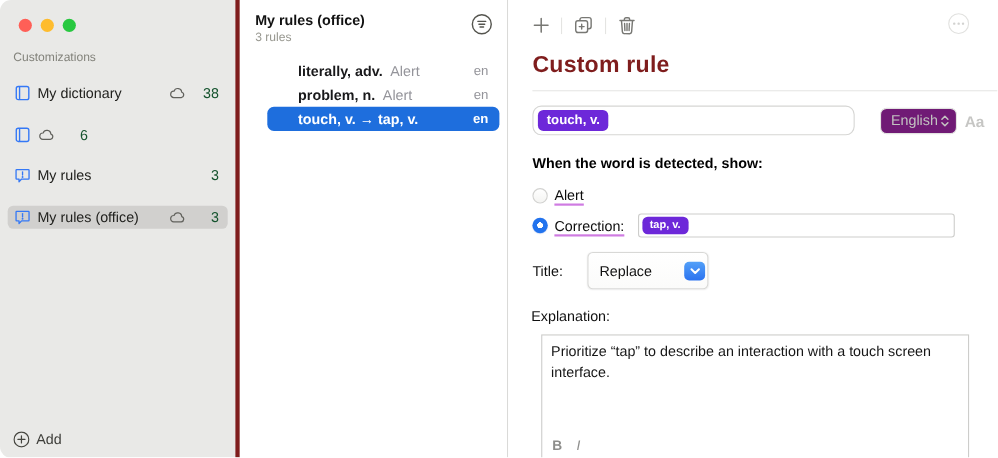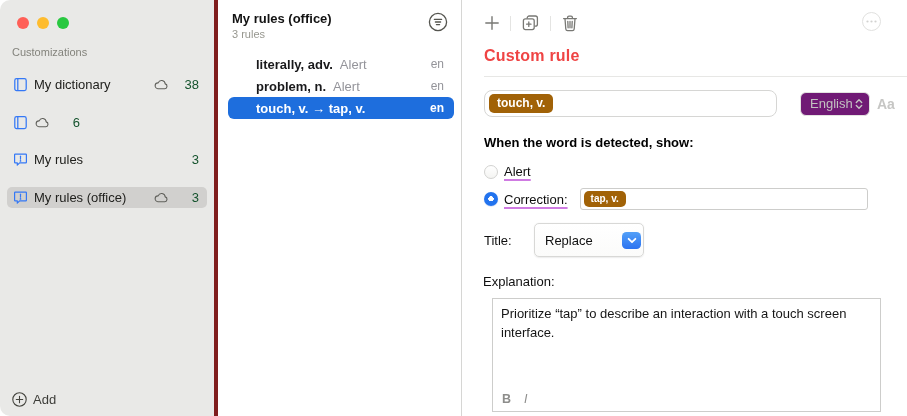--- a/index.html
+++ b/index.html
@@ -19,41 +19,41 @@
   .side-cloud { width:16px; margin-right:10px; display:flex; align-items:center; justify-content:center; flex-shrink:0; }
   .side-count { width:20px; text-align:right; color:#14532d; flex-shrink:0; }
   .add-row { position:absolute; left:12px; bottom:9px; display:flex; align-items:center; gap:6px; font-size:13px; color:#3d3d39; background:none; border:none; cursor:default; font-family:inherit; }
 
   
   .listcol { width:244px; flex-shrink:0; background:#fff; border-right:1px solid #d6d6d4; position:relative; }
   .list-header { padding:11px 12px 0 14px; }
   .list-title { font-size:13px; font-weight:700; color:#121212; }
   .list-sub { font-size:11px; color:#97978f; margin-top:2px; }
   .filter-btn { position:absolute; top:12px; right:13px; background:none; border:none; padding:0; cursor:default; }
-  .rows { margin-top:13px; padding:0 7px 0 10px; }
+  .rows { margin-top:13px; padding:0 7px 0 25px; }
   .rule-row { display:flex; align-items:center; height:22px; border-radius:6px; padding:0 10px 0 28px; font-size:13px; }
   .rule-word { font-weight:600; color:#19191b; white-space:pre; }
   .rule-detail { color:#94949a; margin-left:7px; }
   .rule-lang { margin-left:auto; color:#94949a; font-size:12px; }
   .rule-row.selected { background:#1e6edd; }
   .rule-row.selected .rule-word, .rule-row.selected .rule-lang { color:#fff; }
   .rule-row.selected .rule-lang { font-weight:600; }
 
   
   .detail { flex:1; background:#fff; position:relative; padding-left:22px; }
   .toolbar { display:flex; align-items:center; gap:10px; height:20px; margin-top:13px; }
   .tool-btn { background:none; border:none; padding:0; display:flex; align-items:center; cursor:default; }
   .tool-sep { width:1px; height:15px; background:#e4e4e2; }
   .more-btn { position:absolute; top:12px; right:26px; width:19px; height:19px; border-radius:50%; border:1.4px solid #e1e1df; background:#fff; display:flex; align-items:center; justify-content:center; padding:0; cursor:default; }
-  .detail-title { margin-top:14px; font-size:16px; font-weight:700; color:#ef4444; letter-spacing:.2px; }
+  .detail-title { margin-top:14px; font-size:21px; font-weight:700; color:#7f1d1d; letter-spacing:.2px; }
   .title-divider { height:1px; background:#e7e7e5; margin-top:11px; }
 
   .word-row { display:flex; align-items:center; margin-top:13px; }
   .word-field { width:293px; height:27px; border:1px solid #d6d6d4; border-radius:8px; background:#fff; display:flex; align-items:center; padding:0 4px; }
-  .token { background:#a16207; color:#fff; font-weight:700; font-size:12px; padding:3px 8px 4px; border-radius:5px; line-height:1; }
+  .token { background:#6d28d9; color:#fff; font-weight:700; font-size:12px; padding:3px 8px 4px; border-radius:5px; line-height:1; }
   .lang-select { margin-left:23px; width:70px; height:24px; border:1px solid #e3e3e1; border-radius:6px; background:#701a75; display:flex; align-items:center; justify-content:space-between; padding:0 6px 0 9px; font-size:13px; color:#c2c2c0; font-family:inherit; cursor:default; }
   .aa { margin-left:7px; font-size:14px; font-weight:600; color:#c6c6c4; background:none; border:none; padding:0; font-family:inherit; cursor:default; }
 
   .detect-label { margin-top:18px; font-size:13px; font-weight:700; color:#000; }
 
   .radio-row { display:flex; align-items:center; }
   .radio-row.alert { margin-top:14px; }
   .radio-row.correction { margin-top:9px; }
   .radio { width:14px; height:14px; border-radius:50%; margin-right:6px; flex-shrink:0; padding:0; cursor:default; }
   .radio.off { border:1px solid #d2d2d0; background:linear-gradient(#fff,#f4f4f2); }

